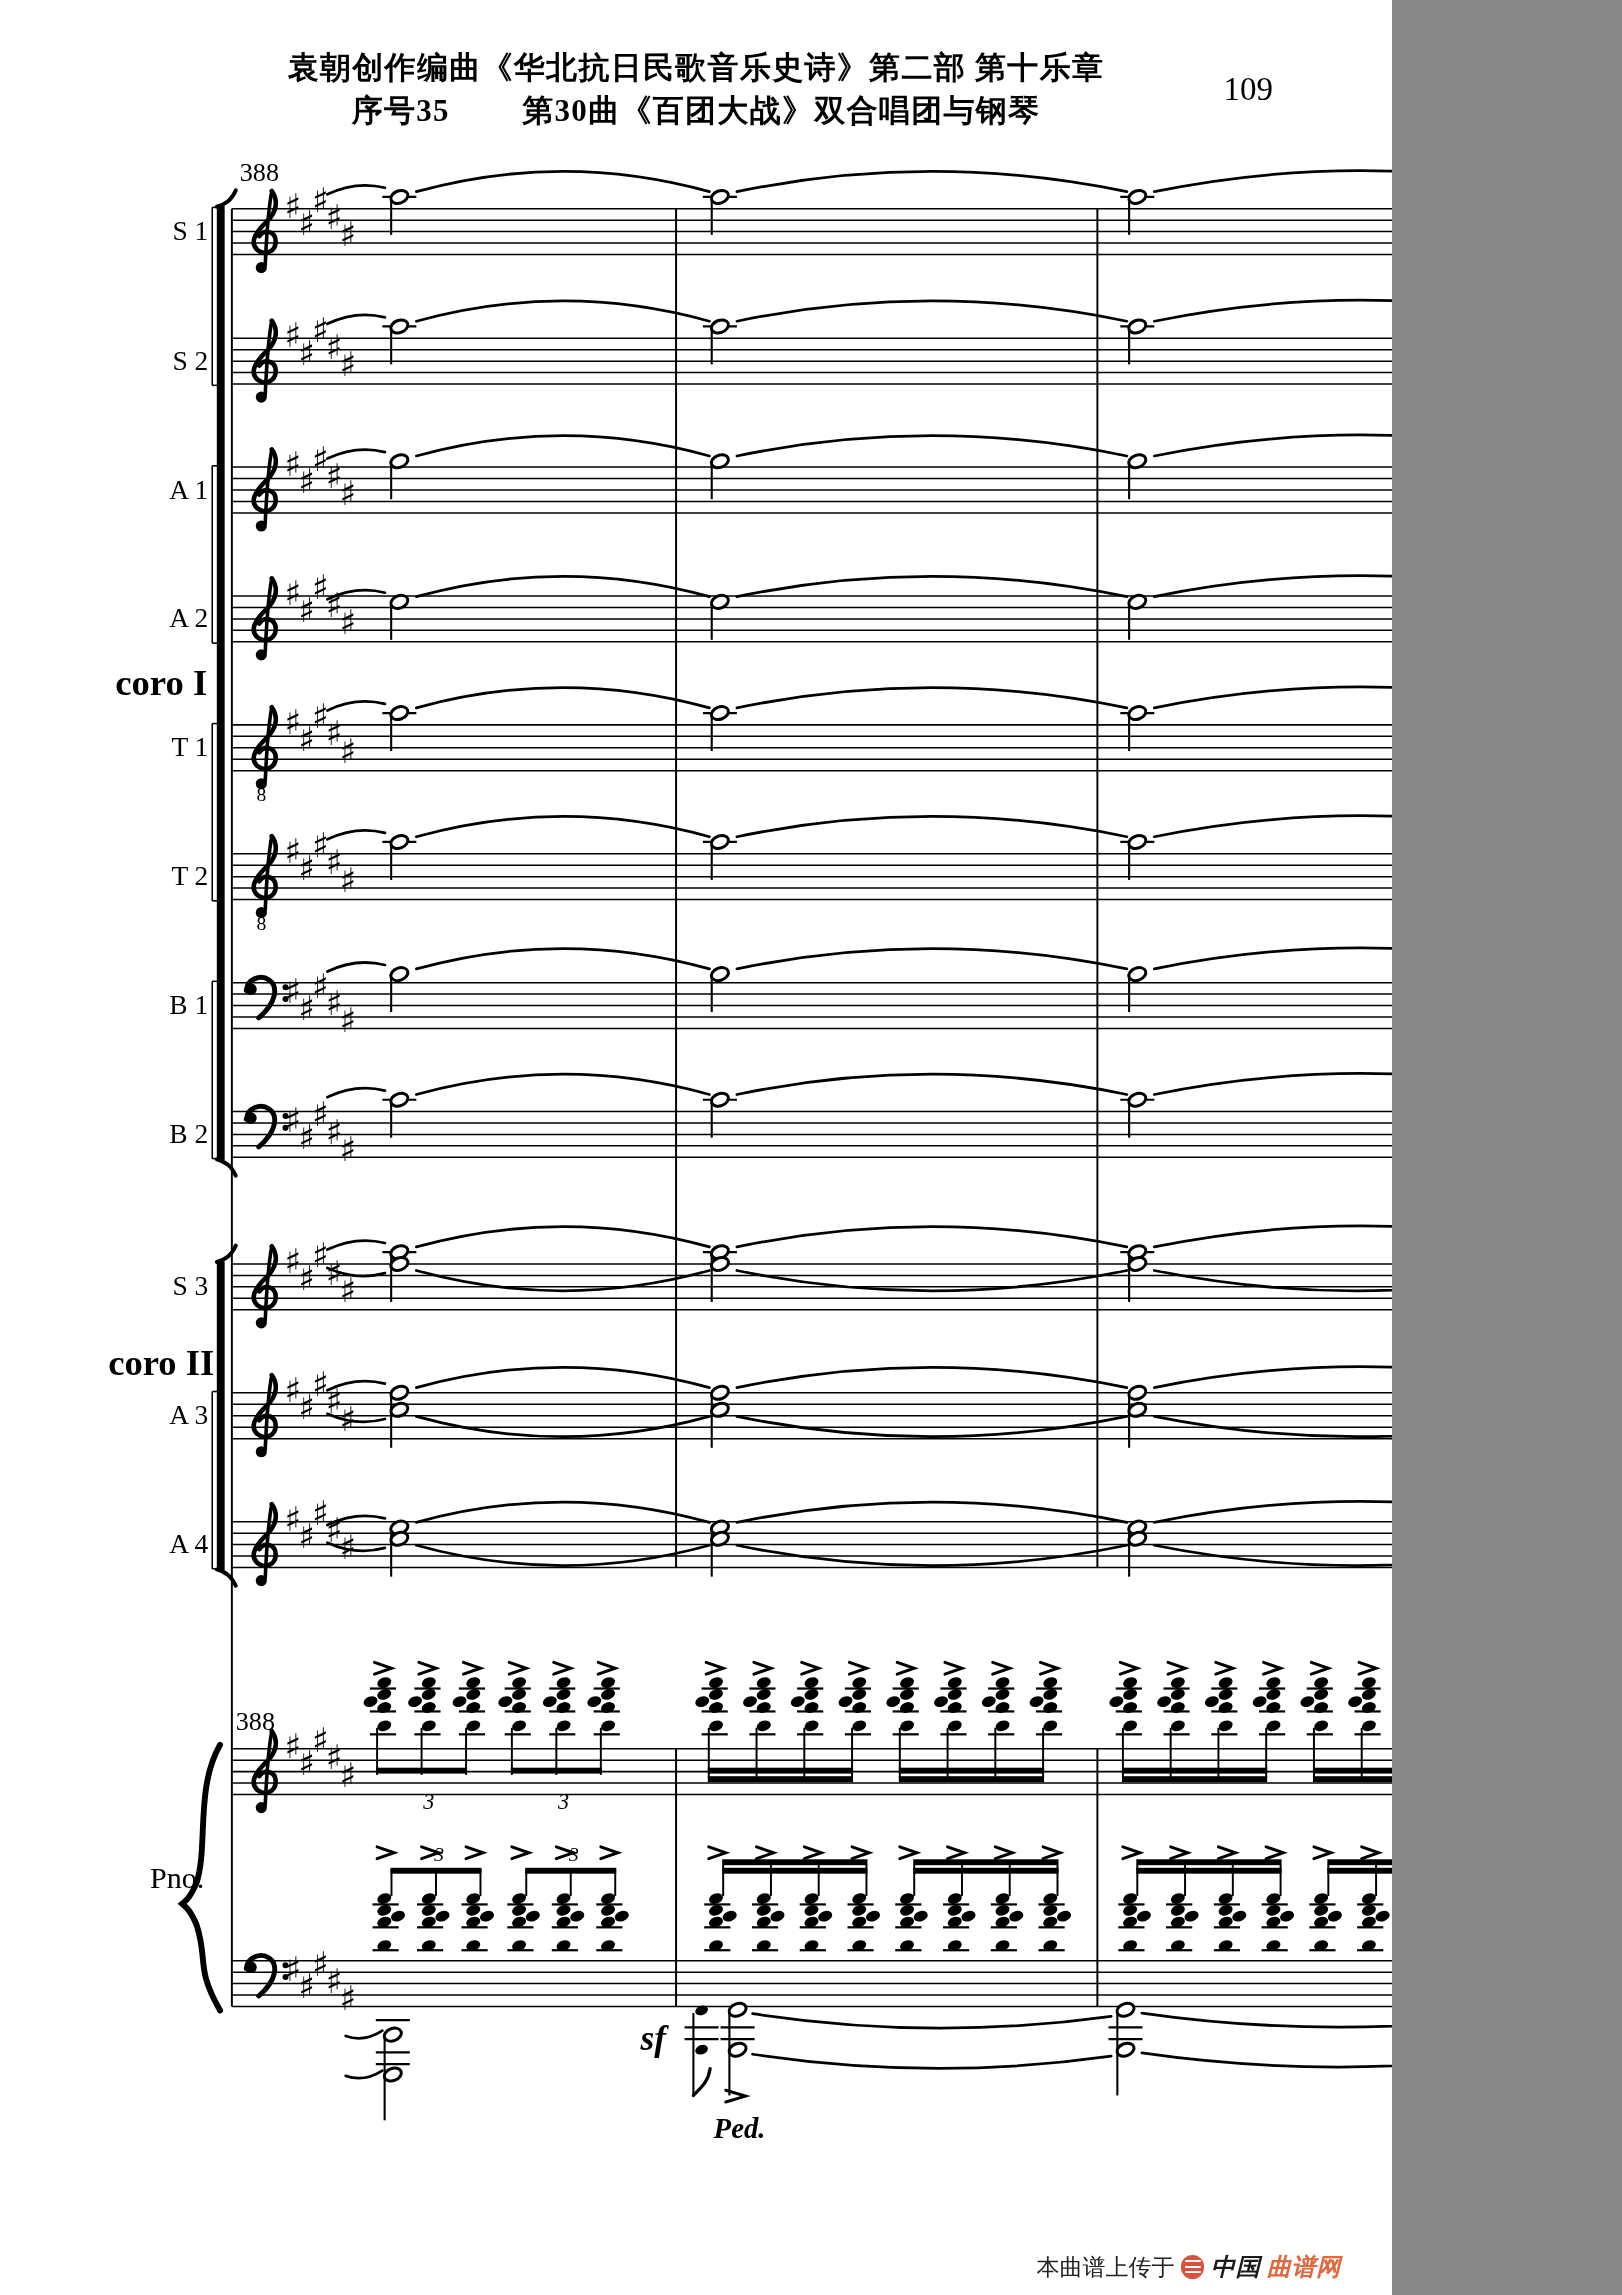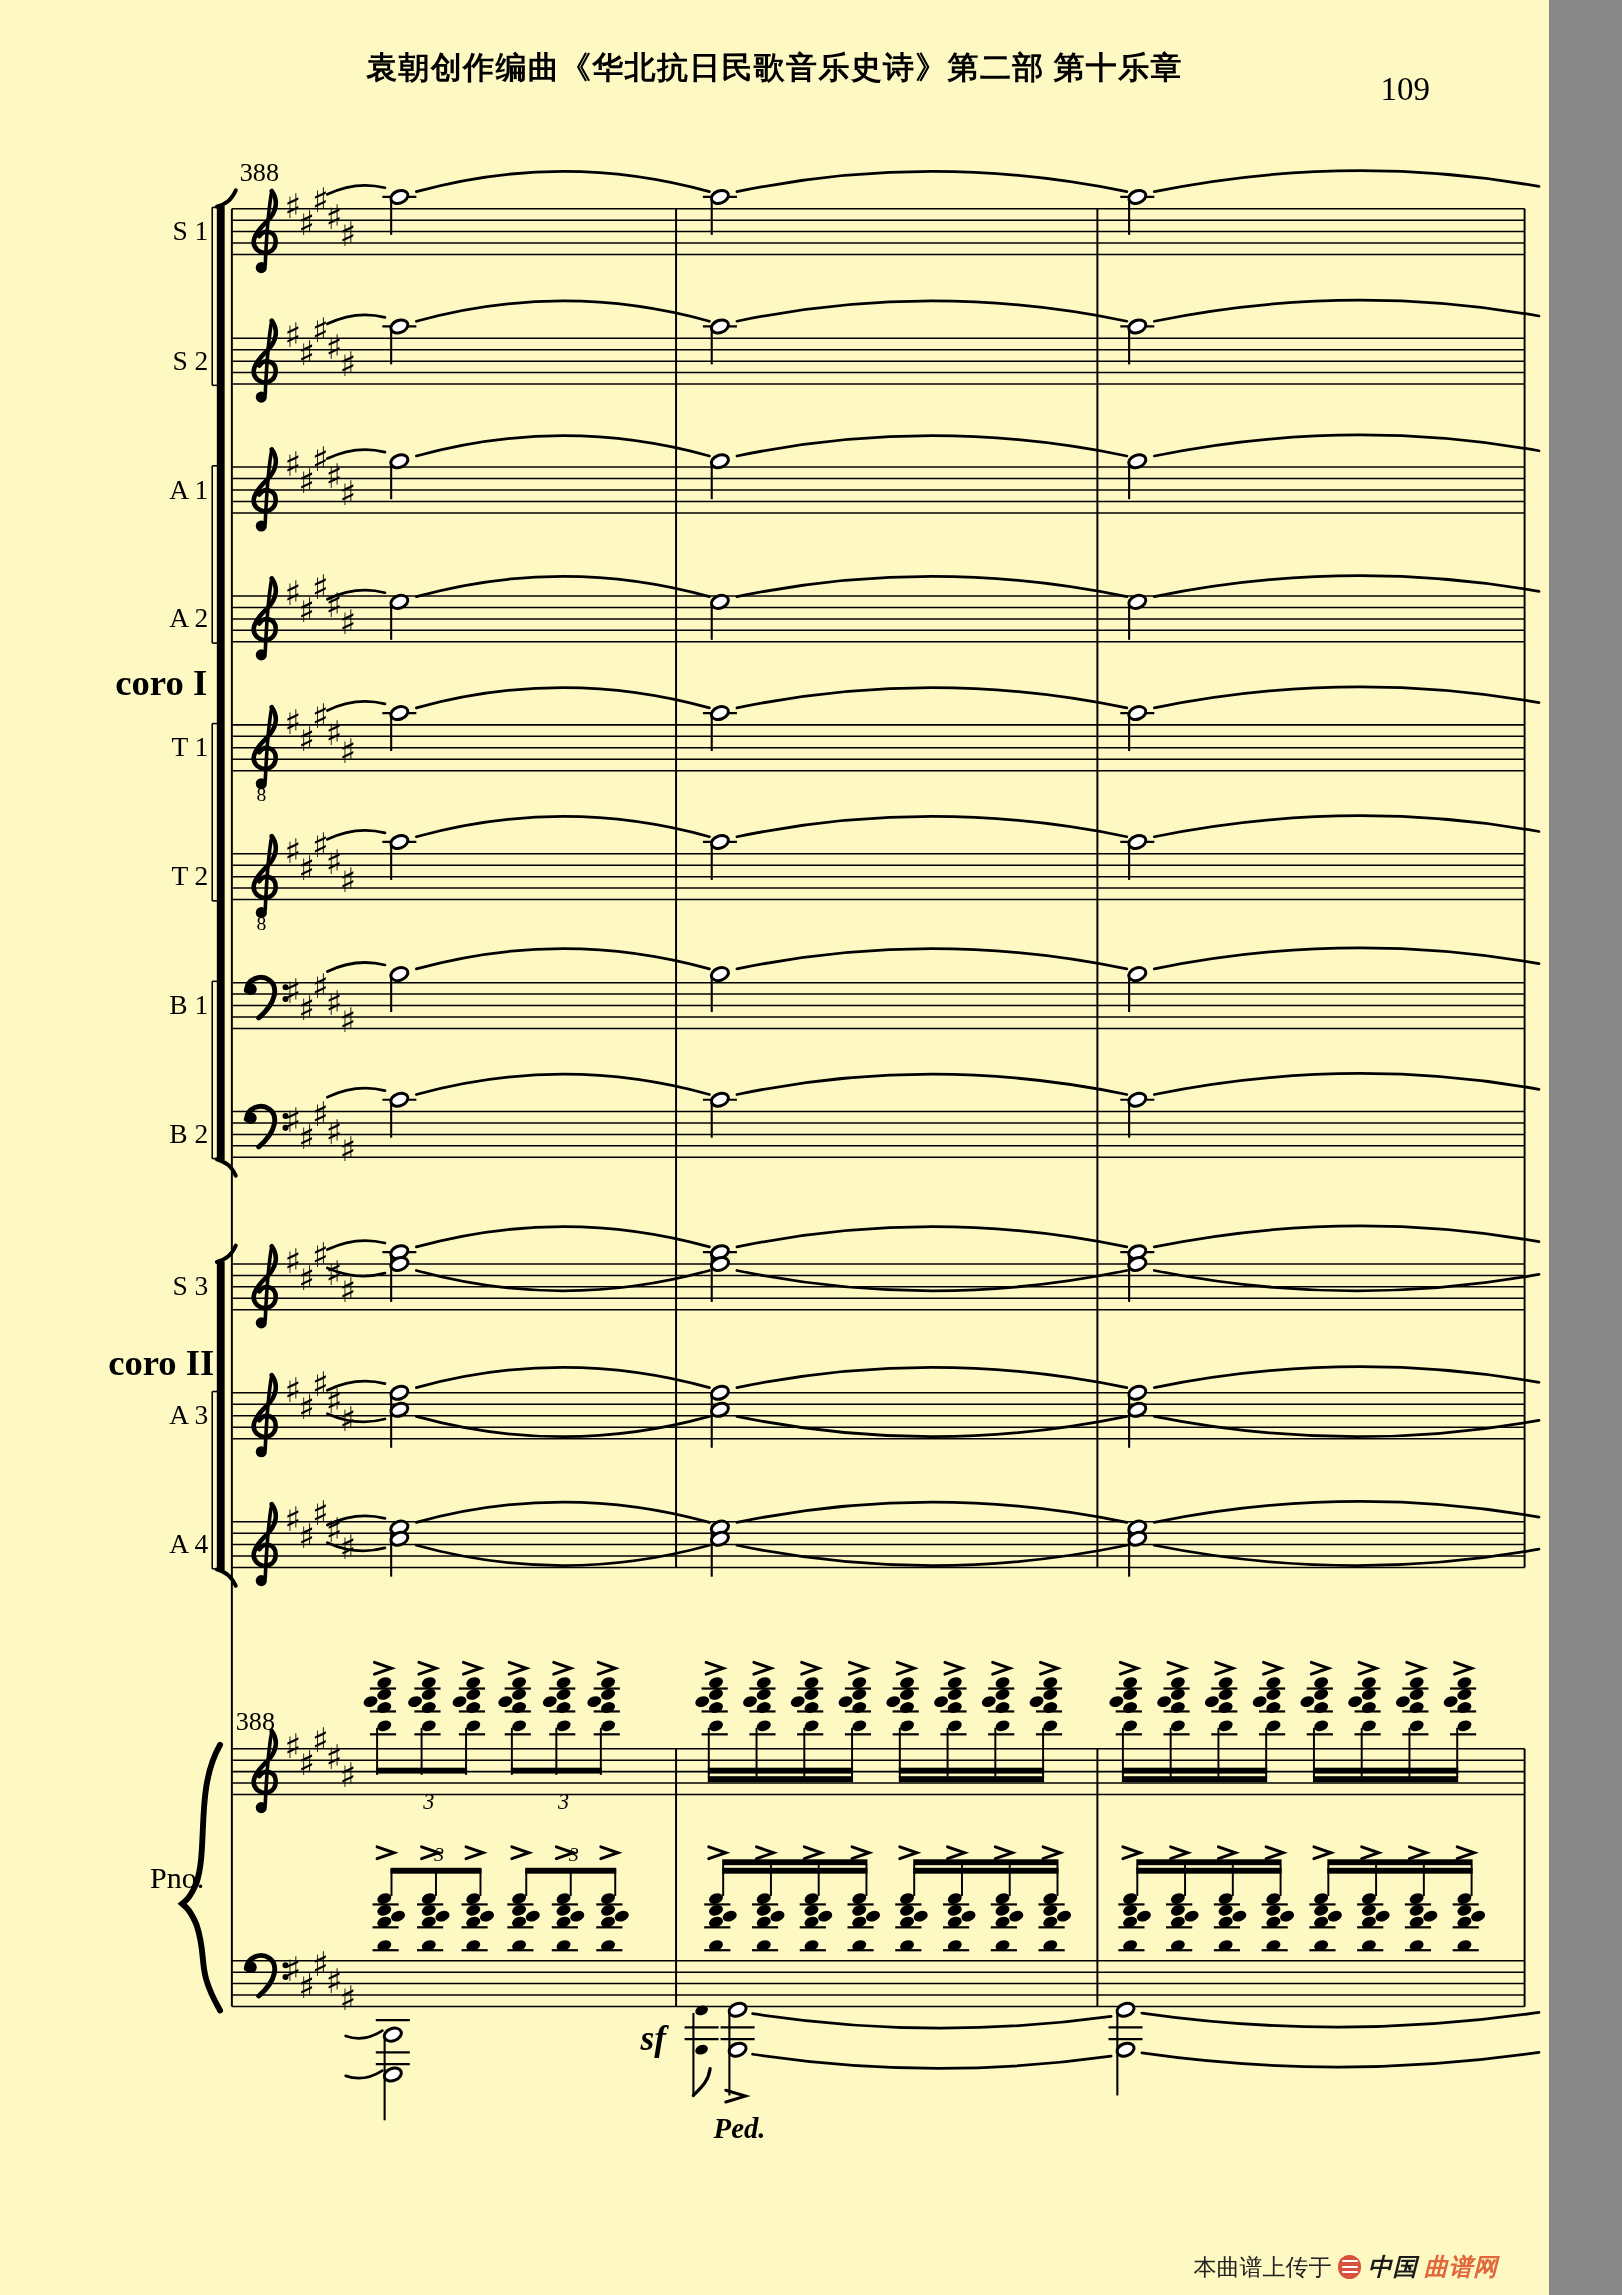--- a/index.html
+++ b/index.html
@@ -1,34 +1,35 @@
 <!DOCTYPE html>
 <html style="font-size:10.5px"><head>
 <meta charset="utf-8">
 <style>
   html,body{margin:0;padding:0;background:#888;}
-  .page{position:relative;width:1549px;height:2295px;background:#fef9c3;overflow:hidden;
+  .page{position:relative;width:1392px;height:2295px;background:#ffffff;overflow:hidden;
         font-family:"Liberation Serif","DejaVu Serif",serif;}
   .hdr{position:absolute;left:0;width:100%;text-align:center;font-weight:bold;color:#000;}
   #hdr1{top:47px;font-size:31px;letter-spacing:1.3px;}
   #hdr2{top:90px;font-size:31px;letter-spacing:1.3px;white-space:pre;}
   #pageno{position:absolute;top:71px;right:119px;font-size:33px;color:#000;}
   #score{position:absolute;left:0;top:0;}
   .footer{position:absolute;right:51px;top:2251px;display:flex;align-items:center;gap:6.5px;
           font-family:"Liberation Sans","DejaVu Sans",sans-serif;}
   .footer .pre{font-size:23px;color:#222;}
   .logo{width:23.6px;height:23.6px;border-radius:50%;position:relative;display:inline-block;}
   .logo i{position:absolute;left:3.9px;right:3.9px;height:2px;background:#fff;border-radius:1.3px;}
   .brand{font-size:24px;font-weight:bold;font-style:italic;letter-spacing:0.7px;}
 </style>
 </head>
 <body>
 
 <div class="page">
   <div id="hdr1" class="hdr">袁朝创作编曲《华北抗日民歌音乐史诗》第二部 第十乐章</div>
+  <div id="hdr2" class="hdr">序号35        第30曲《百团大战》双合唱团与钢琴</div>
   <div id="pageno">109</div>
 
   <svg id="score" width="1623" height="2295" viewBox="0 0 2480 3508">
       <line x1="354" y1="319" x2="2330" y2="319" stroke="#000" stroke-width="2.3"></line>
       <line x1="354" y1="336.5" x2="2330" y2="336.5" stroke="#000" stroke-width="2.3"></line>
       <line x1="354" y1="354" x2="2330" y2="354" stroke="#000" stroke-width="2.3"></line>
       <line x1="354" y1="371.5" x2="2330" y2="371.5" stroke="#000" stroke-width="2.3"></line>
       <line x1="354" y1="389" x2="2330" y2="389" stroke="#000" stroke-width="2.3"></line>
       <text x="318" y="367" font-size="42" fill="#000" font-family="&quot;Liberation Serif&quot;,&quot;DejaVu Serif&quot;,serif" text-anchor="end">S 1</text>
       <path d="M 415,292 C 425,306 423,323 408,338 C 387,358 382,372 393,382 C 405,392 421,384 421,369 C 421,354 404,349 396,361" stroke="#000" stroke-width="7" fill="none" stroke-linecap="round"></path>

